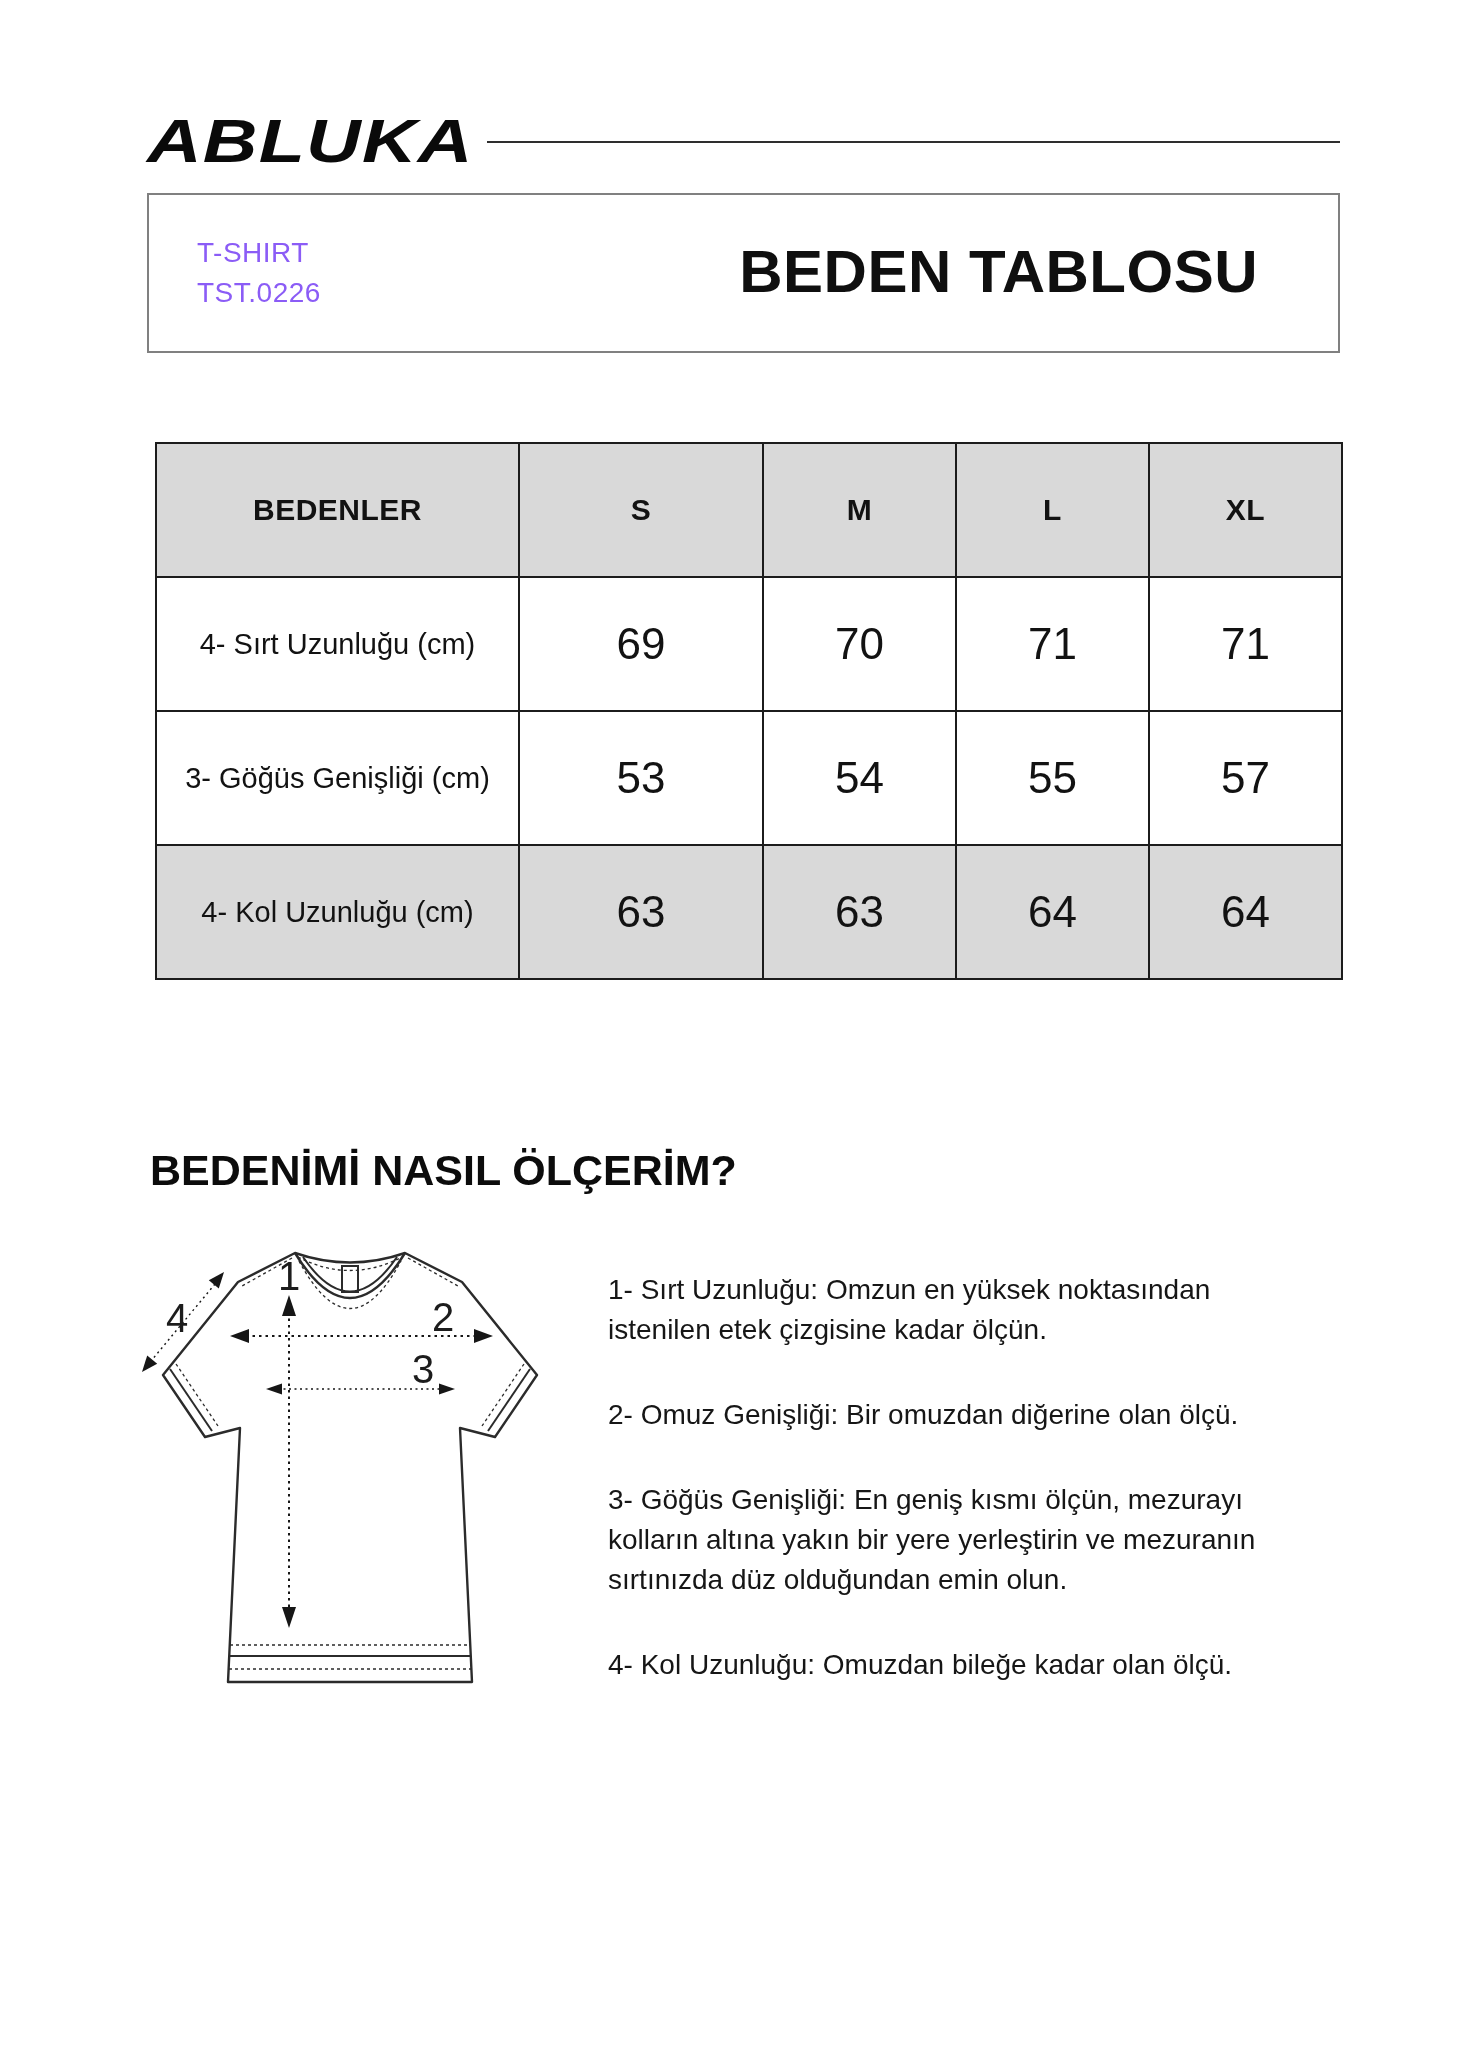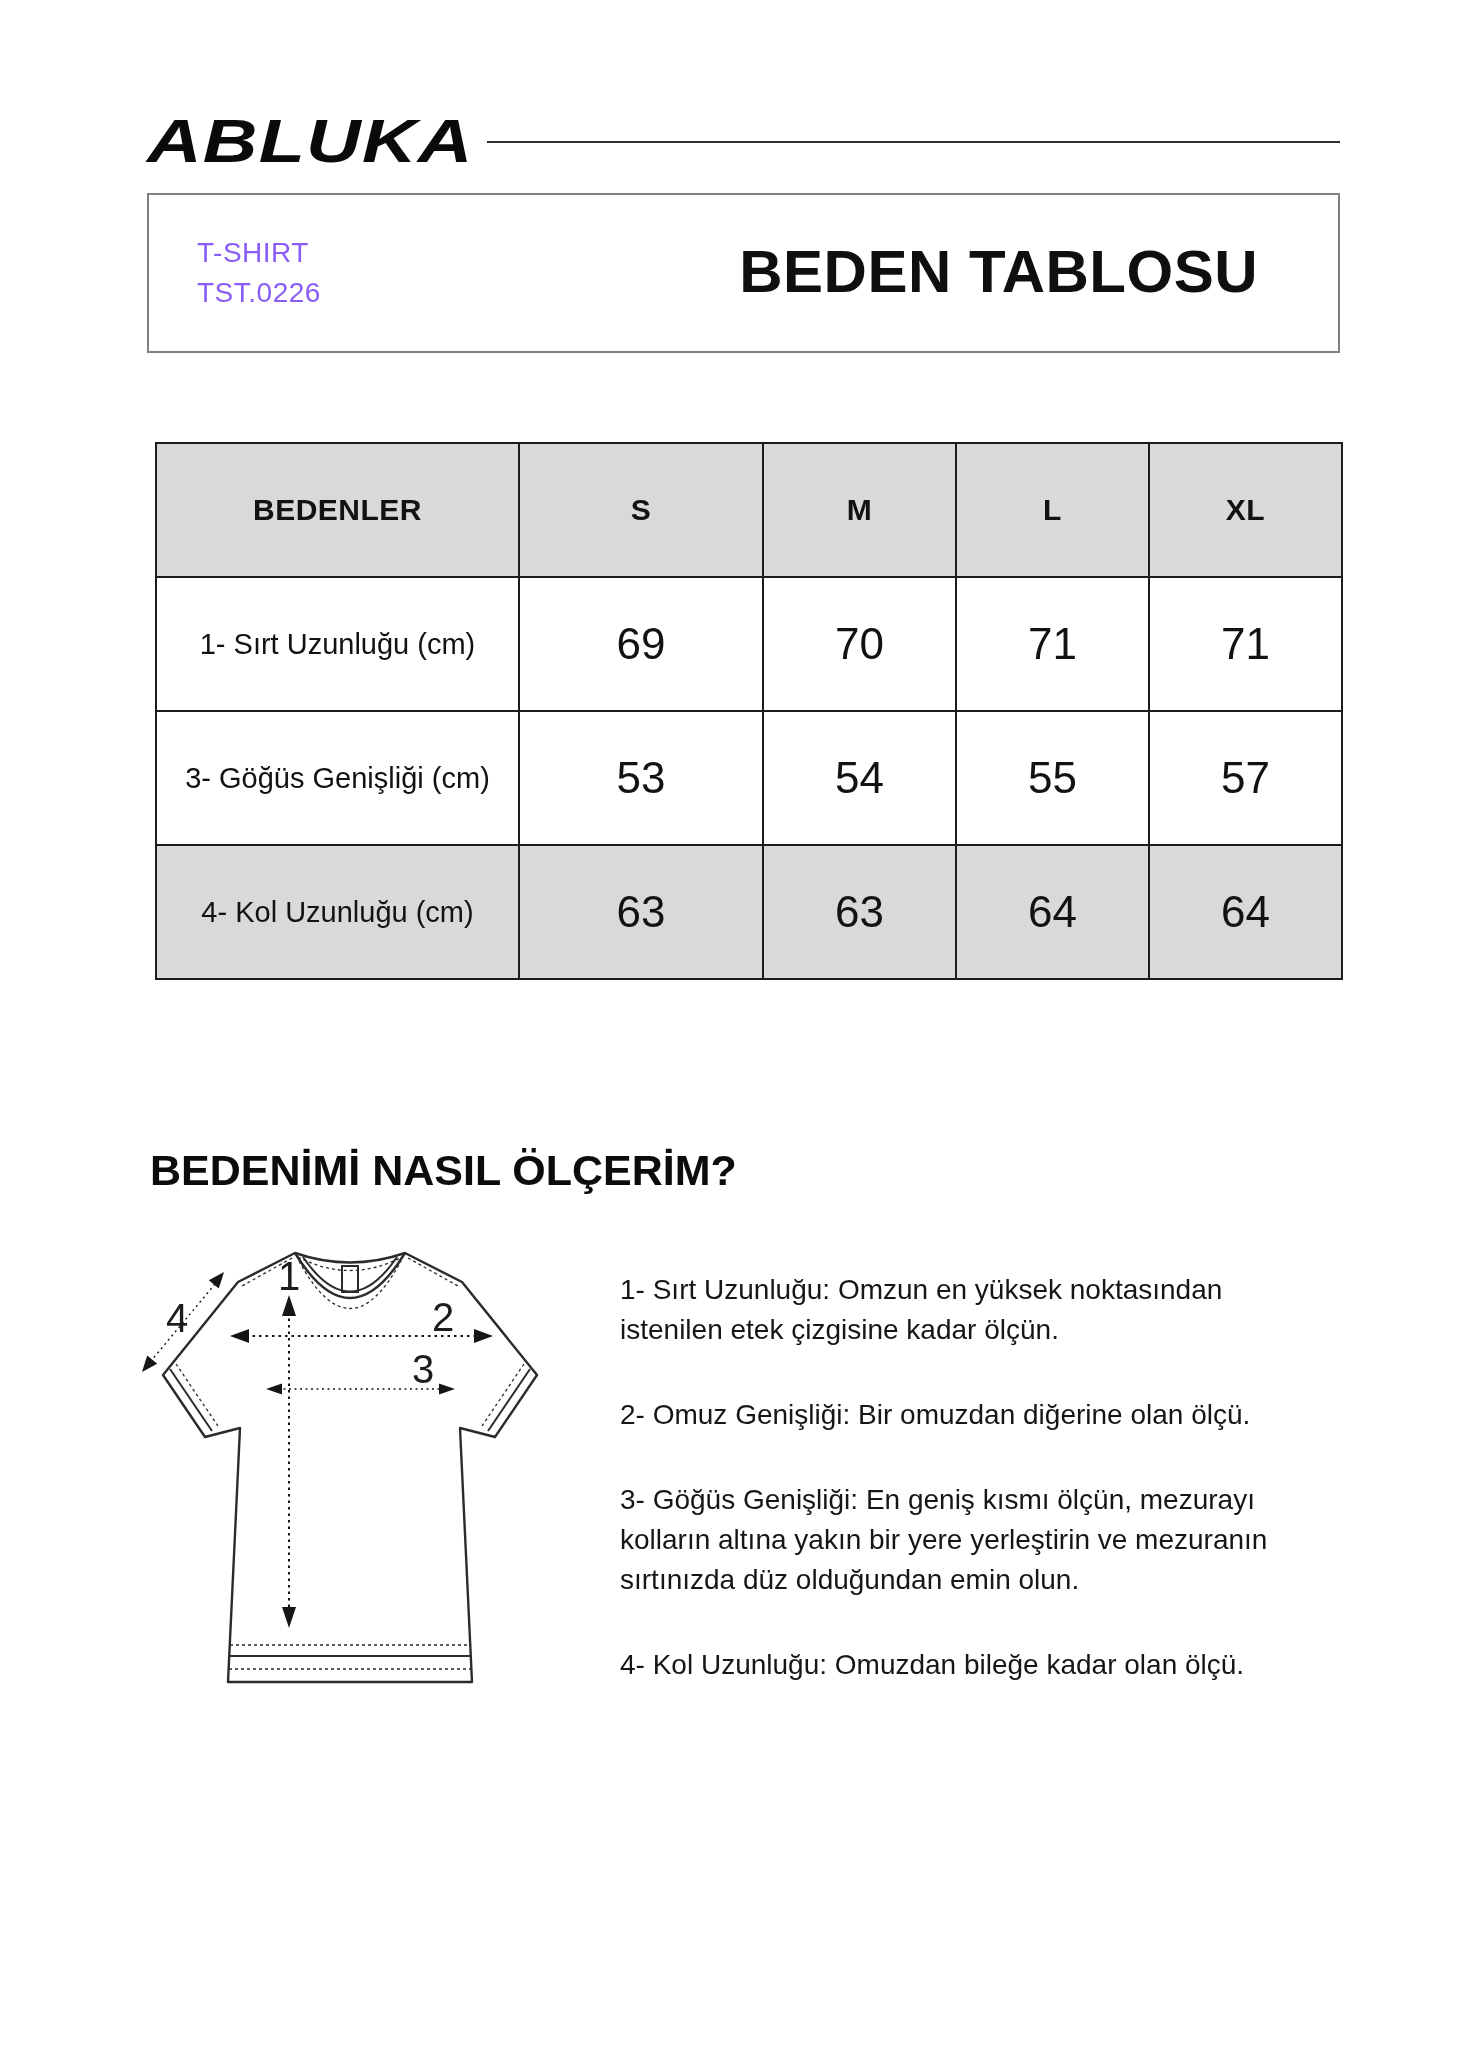--- a/index.html
+++ b/index.html
@@ -47,21 +47,21 @@
   td.row-label{font-size:29px;letter-spacing:0;}
   td.num{font-size:44px;letter-spacing:0;margin-top:20px;}
   tr.shaded{background:#d9d9d9;}
   tr.plain{background:#ffffff;}
   
   .measure-heading{
     position:absolute;left:150px;top:1149px;font-size:43px;line-height:43px;
     font-weight:bold;letter-spacing:0;color:#0c0c0c;white-space:nowrap;
   }
   .diagram{position:absolute;left:120px;top:1240px;width:440px;height:452px;}
-  .instructions{position:absolute;left:608px;top:1270px;width:740px;margin-left:12px;}
+  .instructions{position:absolute;left:608px;top:1270px;width:740px;}
   .instructions p{
     margin:0;font-size:28px;line-height:40px;white-space:pre-line;color:#161616;
   }
   .instructions p + p{margin-top:45px;}
   .svg-num{font-family:"Liberation Sans",sans-serif;font-size:40px;fill:#1c1c1c;}
 </style>
 </head>
 <body>
 
 <div class="logo">ABLUKA</div>
@@ -85,21 +85,21 @@
     </colgroup>
   <tbody>
     <tr class="shaded">
       <th>BEDENLER</th>
       <th>S</th>
       <th>M</th>
       <th>L</th>
       <th>XL</th>
     </tr>
     <tr class="plain">
-      <td class="row-label">1- Sırt Uzunluğu (cm)</td>
+      <td class="row-label">4- Sırt Uzunluğu (cm)</td>
       <td class="num">69</td>
       <td class="num">70</td>
       <td class="num">71</td>
       <td class="num">71</td>
     </tr>
     <tr class="plain">
       <td class="row-label">3- Göğüs Genişliği (cm)</td>
       <td class="num">53</td>
       <td class="num">54</td>
       <td class="num">55</td>

